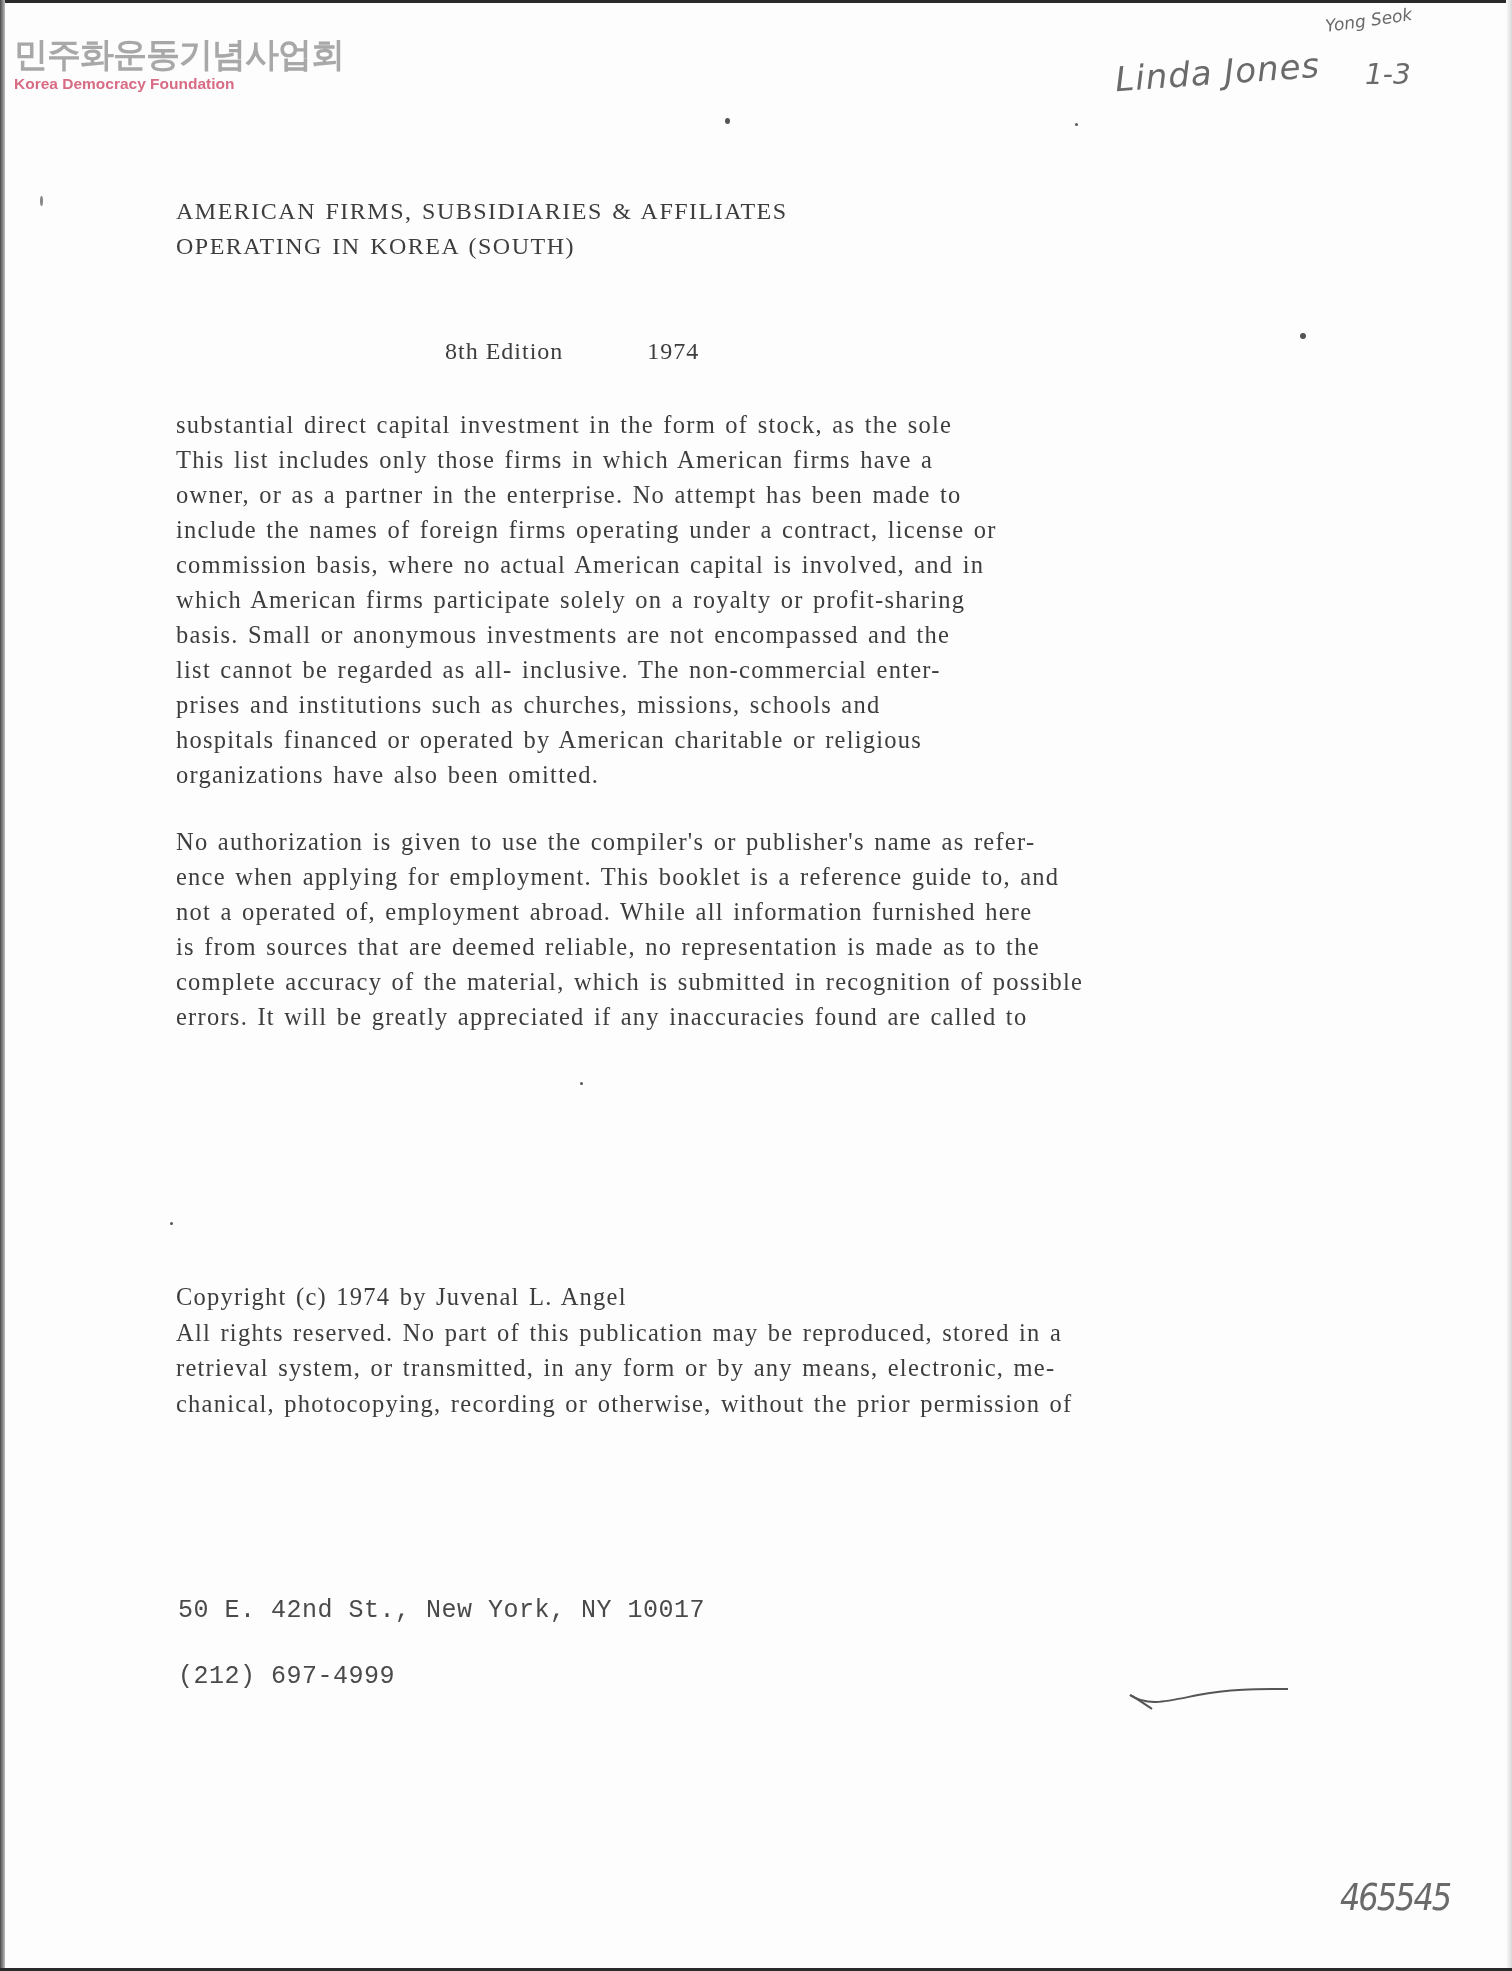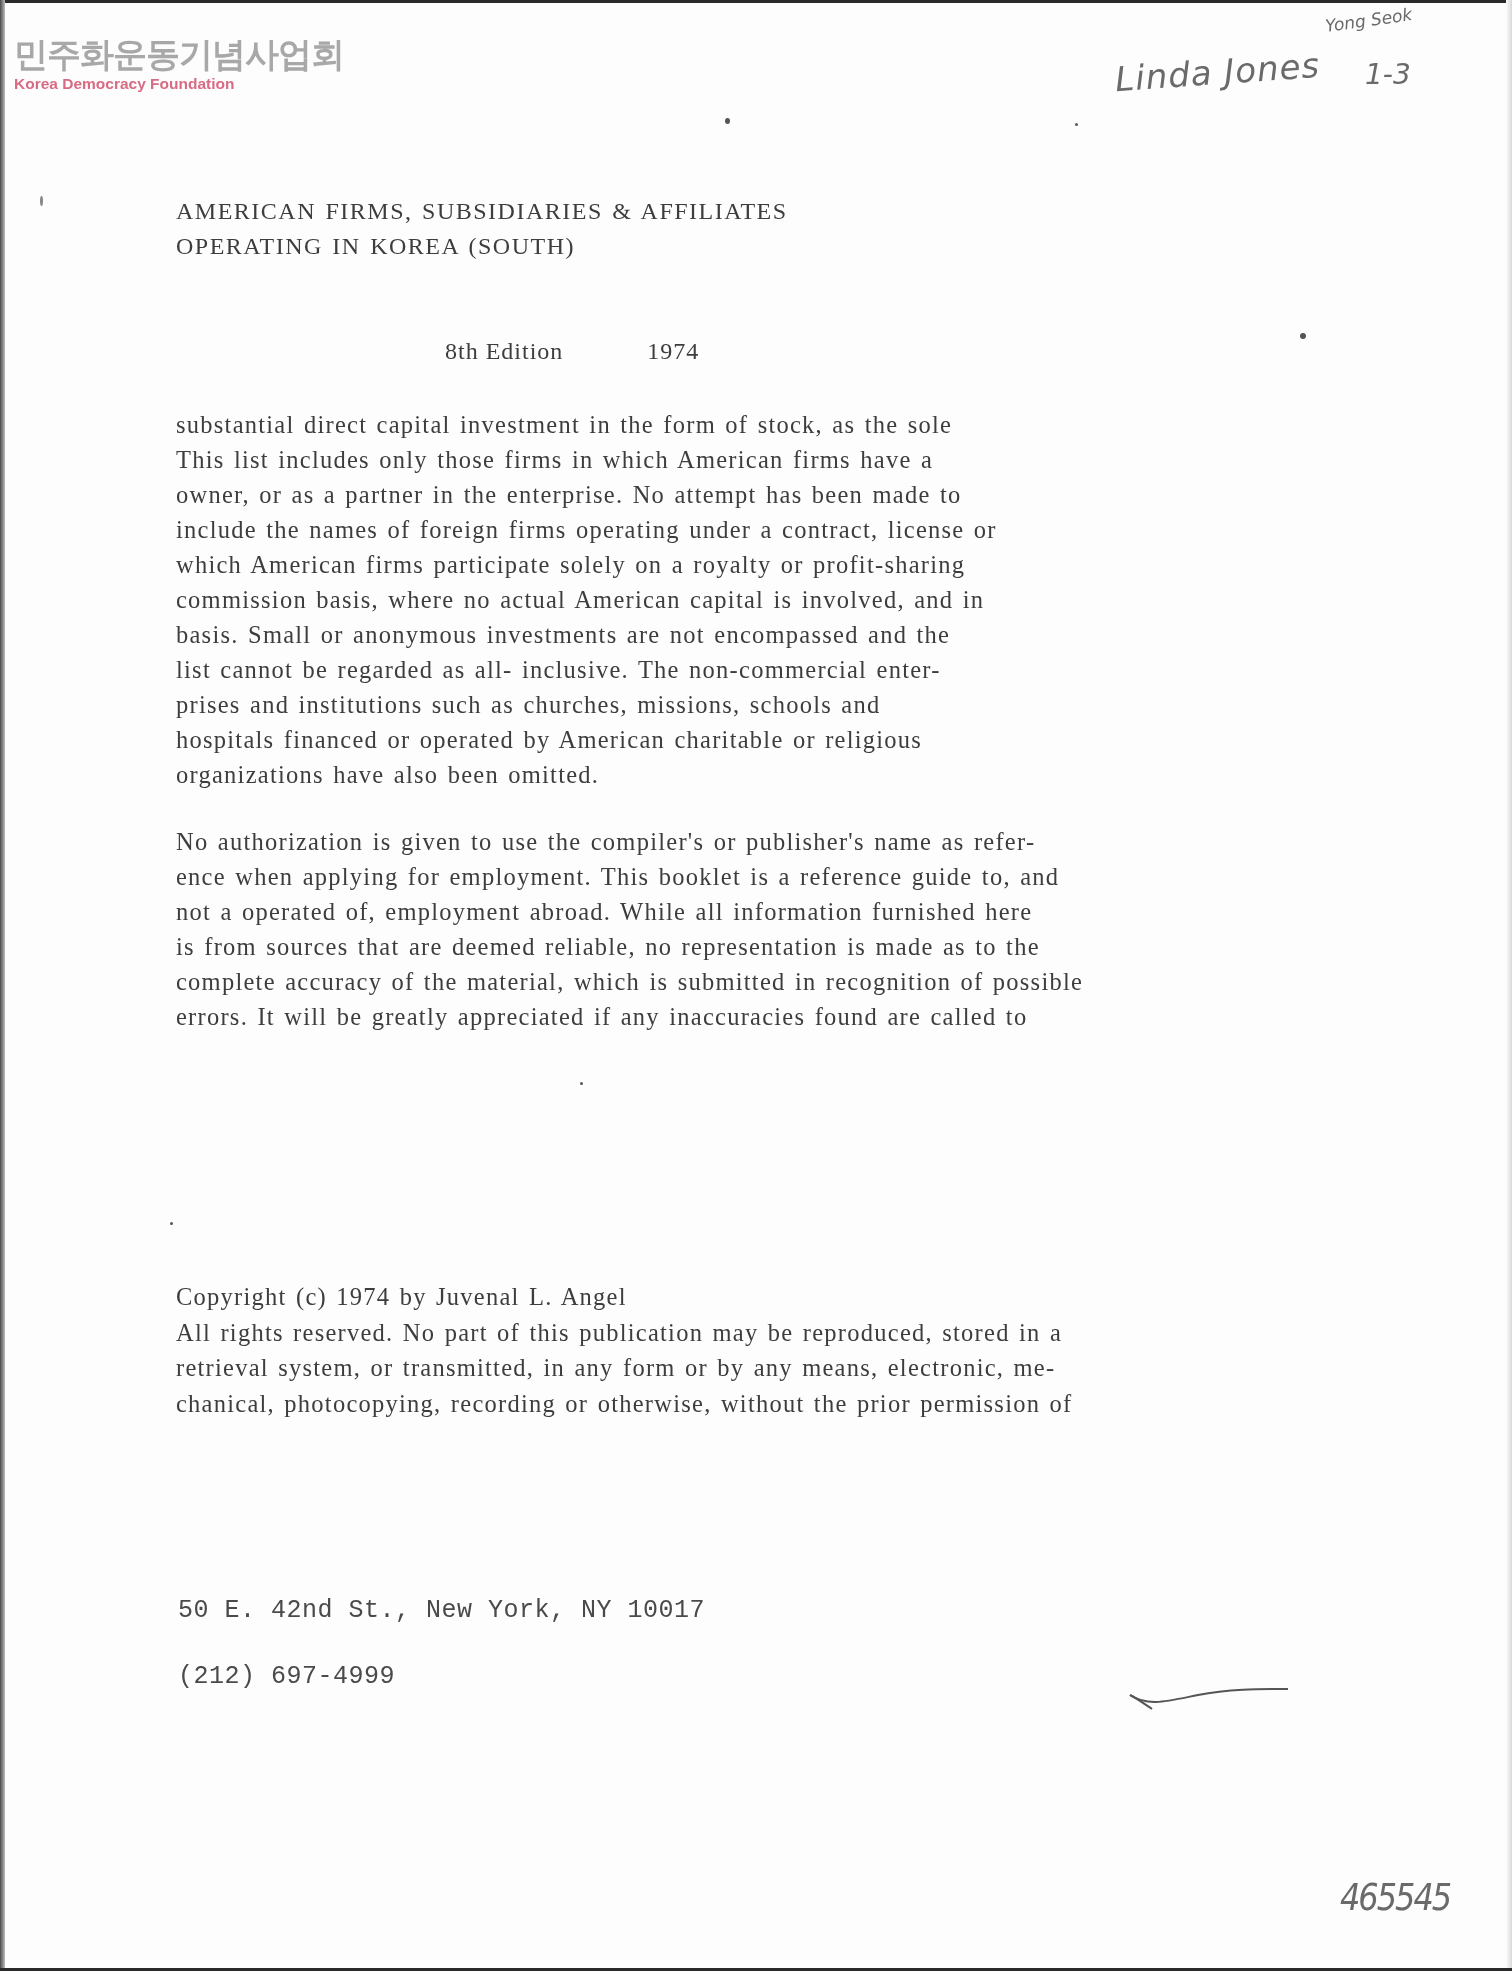--- a/index.html
+++ b/index.html
@@ -203,22 +203,22 @@
 
   <div class="edition">
     <span>8th Edition</span><span class="year">1974</span>
   </div>
 
   <div class="para para-1">
     <span class="line">substantial direct capital investment in the form of stock, as the sole</span>
     <span class="line">This  list includes only those firms in which American firms have a</span>
     <span class="line">owner,  or  as a partner in the enterprise.  No attempt has been made to</span>
     <span class="line">include the names of foreign firms operating under a contract, license or</span>
+    <span class="line">commission basis, where no actual American capital is involved, and in</span>
     <span class="line">which American firms participate solely on a royalty or profit-sharing</span>
-    <span class="line">commission basis, where no actual American capital is involved, and in</span>
     <span class="line">basis.  Small  or  anonymous  investments are not encompassed and the</span>
     <span class="line">list cannot be regarded as all- inclusive.  The non-commercial enter-</span>
     <span class="line">prises and institutions such as churches, missions, schools and</span>
     <span class="line">hospitals financed or operated by American charitable or religious</span>
     <span class="line">organizations have also been omitted.</span>
   </div>
 
   <div class="para para-2">
     <span class="line">No authorization is given to use the compiler's or publisher's name as refer-</span>
     <span class="line">ence when applying for employment.  This booklet is a reference guide to, and</span>

